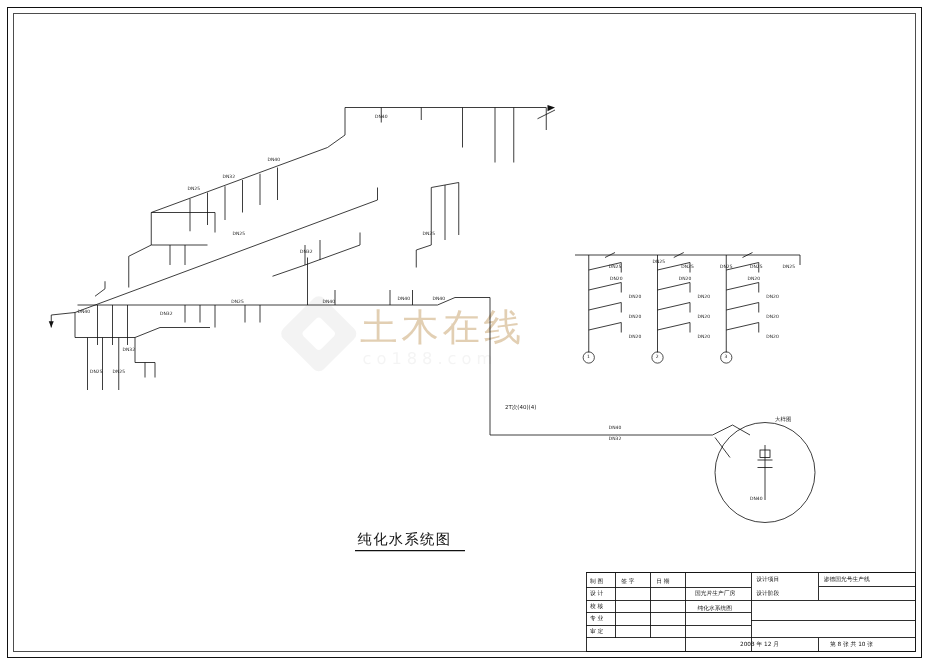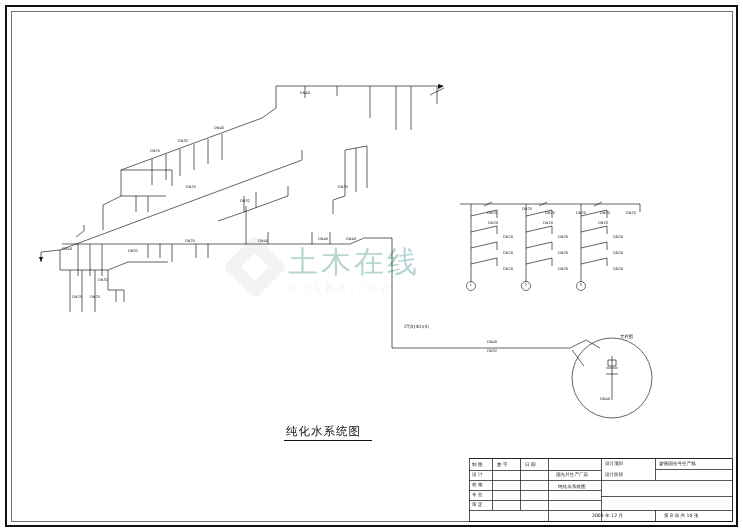--- a/index.html
+++ b/index.html
@@ -55,21 +55,21 @@
     background: #ffffff;
     transform: rotate(0deg);
     border-radius: 3px;
   }
   .wm-text {
     position: absolute;
     left: 56px;
     top: 2px;
     font-size: 30px;
     letter-spacing: 3px;
-    color: #0f766e;
+    color: #a16207;
     font-family: "DejaVu Sans", sans-serif;
     white-space: nowrap;
   }
   .wm-sub {
     position: absolute;
     left: 58px;
     top: 40px;
     font-size: 13px;
     letter-spacing: 4px;
     color: #dcdcdc;

